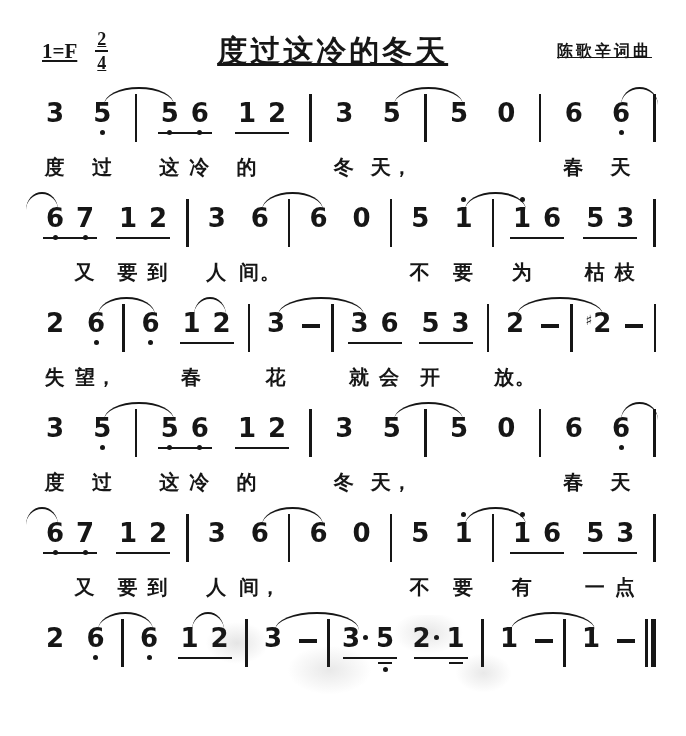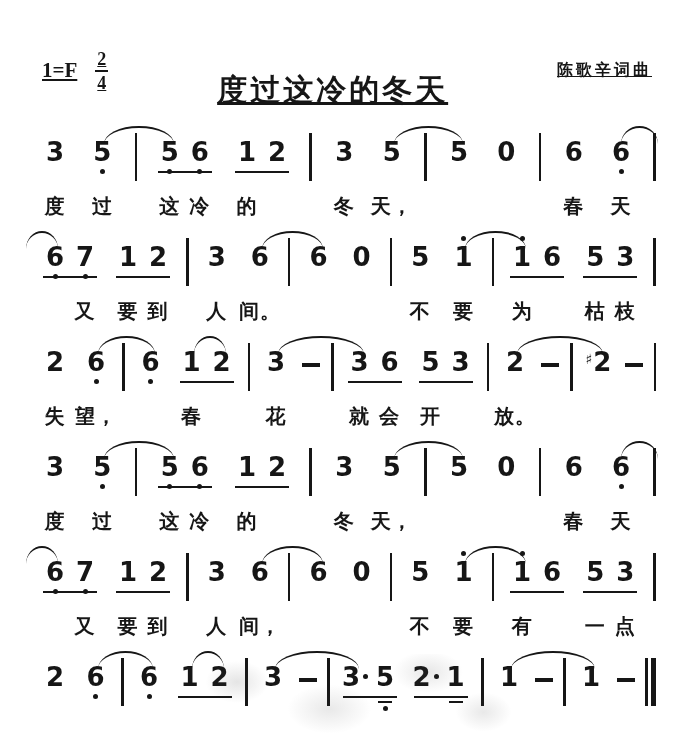--- a/index.html
+++ b/index.html
@@ -5,21 +5,21 @@
   html,body{margin:0;padding:0;background:#ffffff;}
   .sheet{width:686px;height:736px;background:#fff;position:relative;overflow:hidden;
          font-family:"DejaVu Sans",sans-serif;color:#161616;text-decoration:underline;}
   .header{display:flex;align-items:center;padding:30px 34px 4px 42px;}
   .keysig{display:flex;align-items:center;gap:18px;flex:none;}
   .key{font-family:"Liberation Serif",serif;font-weight:bold;font-size:21px;}
   .ts{display:inline-block;text-align:center;font-family:"Liberation Serif",serif;
       font-weight:bold;font-size:18px;line-height:1.0;}
   .ts-top,.ts-bottom{display:block;}
   .ts-divider{display:block;width:13px;height:2px;background:#161616;margin:2px auto;}
-  .title{flex:1;text-align:center;font-size:30px;font-weight:900;letter-spacing:3px;white-space:nowrap;margin-top:40px;}
+  .title{flex:1;text-align:center;font-size:30px;font-weight:900;letter-spacing:3px;white-space:nowrap;}
   .credit{flex:none;font-size:16px;letter-spacing:3px;font-weight:600;white-space:nowrap;text-align:right;}
   .score{padding:14px 30px 0 40px;}
   .score-line{position:relative;height:100px;margin-bottom:5px;}
   .tokens{display:flex;justify-content:space-between;align-items:flex-start;}
   .note-cell{position:relative;width:30px;height:92px;flex:none;}
   .drow{position:absolute;top:10px;left:0;right:0;text-align:center;
         font-size:26px;font-weight:bold;line-height:26px;}
   .sharp{font-size:14px;position:relative;top:-7px;margin-right:1px;font-weight:bold;}
   .adot{display:inline-block;width:5px;height:5px;border-radius:50%;background:#161616;
         margin-left:3px;vertical-align:middle;transform:translateY(-2px);}

